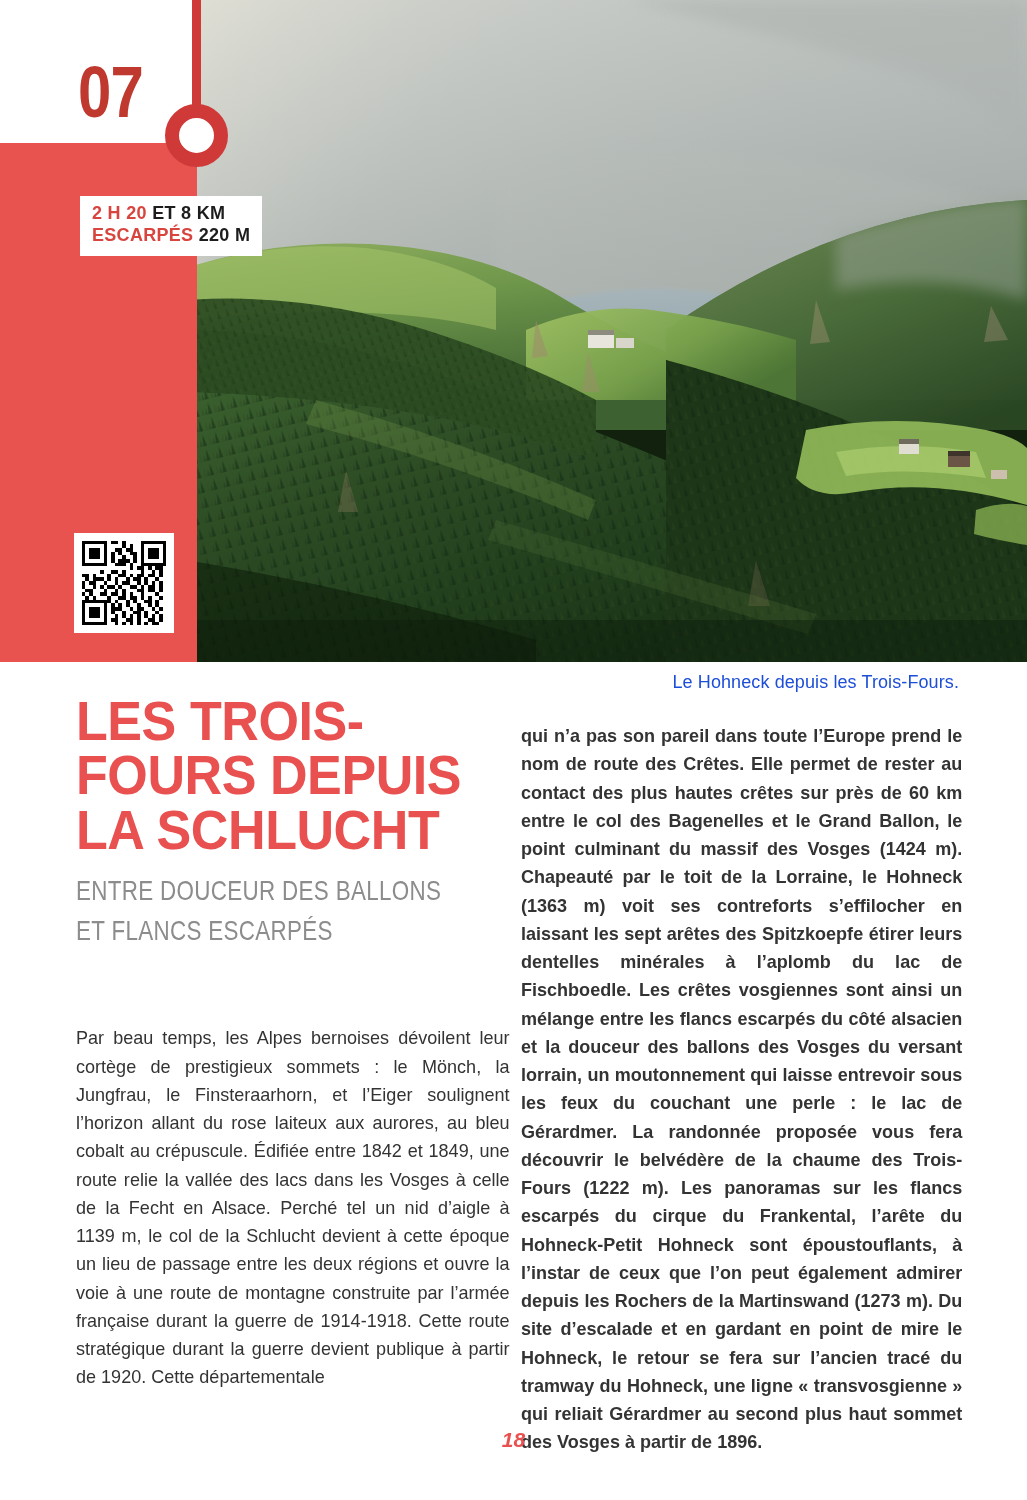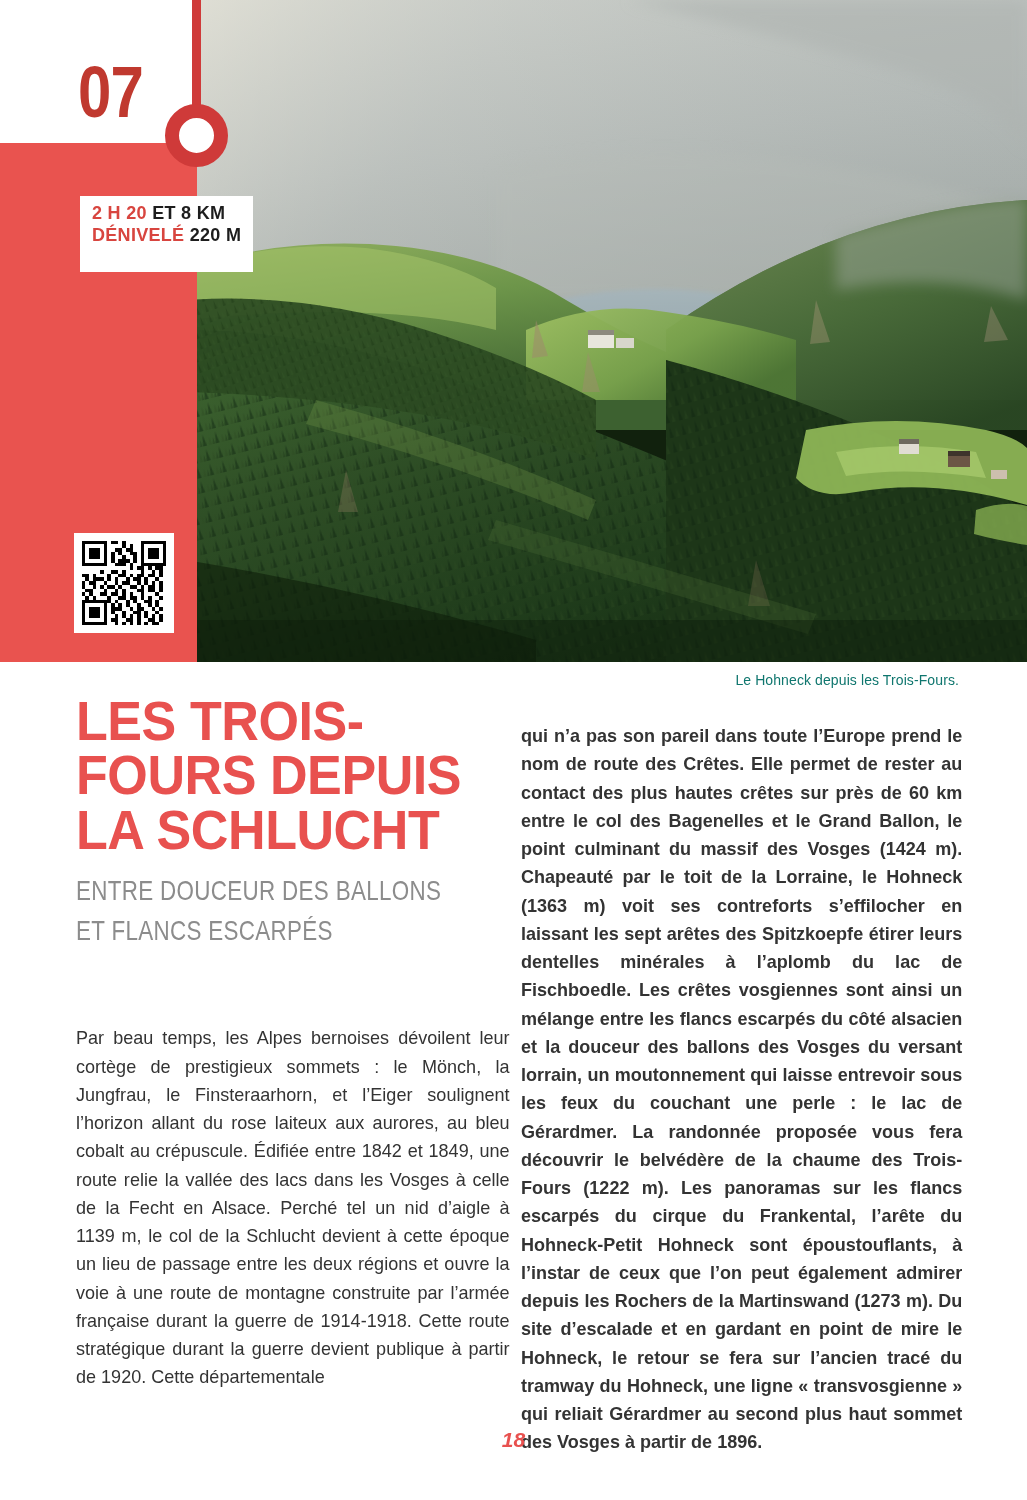--- a/index.html
+++ b/index.html
@@ -80,21 +80,21 @@
     border-radius: 50%;
     background: #ffffff;
     box-sizing: border-box;
   }
 
   
   .info-badge {
     position: absolute;
     left: 80px; top: 196px;
     background: #ffffff;
-    padding: 7px 12px 25px 12px;
+    padding: 7px 12px 9px 12px;
     line-height: 1.22;
     white-space: nowrap;
   }
   .badge-line {
     font-size: 18px;
     font-weight: 700;
     letter-spacing: 0.3px;
     color: #1d1d1d;
     font-stretch: condensed;
   }
@@ -108,22 +108,22 @@
     background: #ffffff;
     padding: 4px;
     box-sizing: border-box;
   }
   .qr-wrap svg { display: block; width: 100%; height: 100%; }
 
   
   .caption {
     position: absolute;
     right: 68px; top: 672px;
-    font-size: 14px;
-    color: #0f766e;
+    font-size: 18px;
+    color: #1d4ed8;
     letter-spacing: 0.1px;
   }
 
   
   .col-left {
     position: absolute;
     left: 76px; top: 694px;
     width: 430px;
   }
   .col-right {
@@ -302,21 +302,21 @@
 
   <div class="red-panel"></div>
 
   <div class="pin-stem"></div>
   <div class="pin-ring"></div>
 
   <div class="chapter-num">07</div>
 
   <div class="info-badge">
     <div class="badge-line"><span class="accent">2 H 20</span><span> ET 8 KM</span></div>
-    <div class="badge-line"><span class="accent">DÉNIVELÉ</span><span> 220 M</span></div>
+    <div class="badge-line"><span class="accent">ESCARPÉS</span><span> 220 M</span></div>
   </div>
 
   <div class="qr-wrap">
     <svg viewBox="0 0 25 25" shape-rendering="crispEdges">
       <rect width="25" height="25" fill="#ffffff"></rect>
       <g fill="#000000">
 
         <rect x="1" y="1" width="7" height="1"></rect>
           <rect x="1" y="7" width="7" height="1"></rect>
         <rect x="1" y="1" width="1" height="7"></rect>

